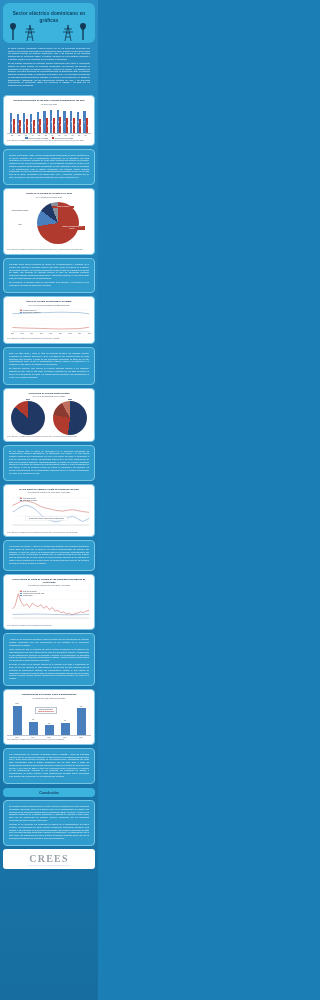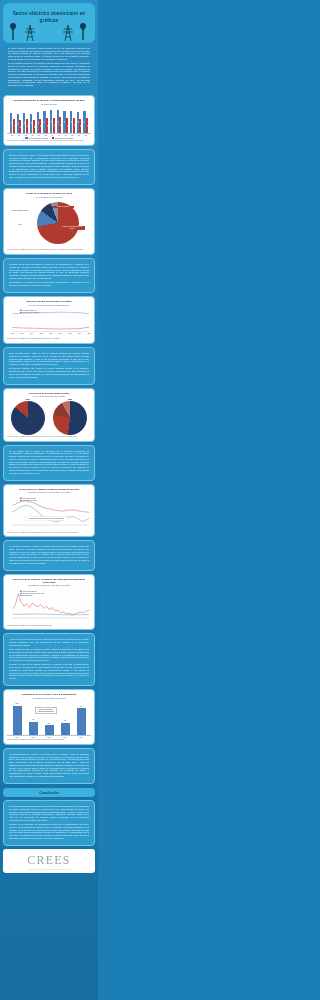--- a/index.html
+++ b/index.html
@@ -131,21 +131,21 @@
     background: #3cb3dd; border-radius: 4px;
     text-align: center; font-size: 3.6px; font-weight: bold;
     color: #0d3f63; padding: 2.5px 0; margin: 4px 0 3px 0;
   }
   .logo-box {
     background: #ffffff; border-radius: 3px; margin: 3px 0 0 0;
     padding: 4px 0 3px 0; text-align: center;
   }
   .logo-word {
     font-family: "Liberation Serif", serif;
-    font-size: 12px; letter-spacing: 1.2px; color: #9aa2ab; font-weight: normal;
+    font-size: 10px; letter-spacing: 1.2px; color: #9aa2ab; font-weight: bold;
   }
   .logo-sub { font-size: 1.3px; color: #aab2bb; letter-spacing: .2px; margin-top: .5px; }
 </style>
 </head>
 <body>
 
 <div class="page">
 
   <div class="header">
     <div class="header-title">Sector eléctrico dominicano en gráficas</div>

